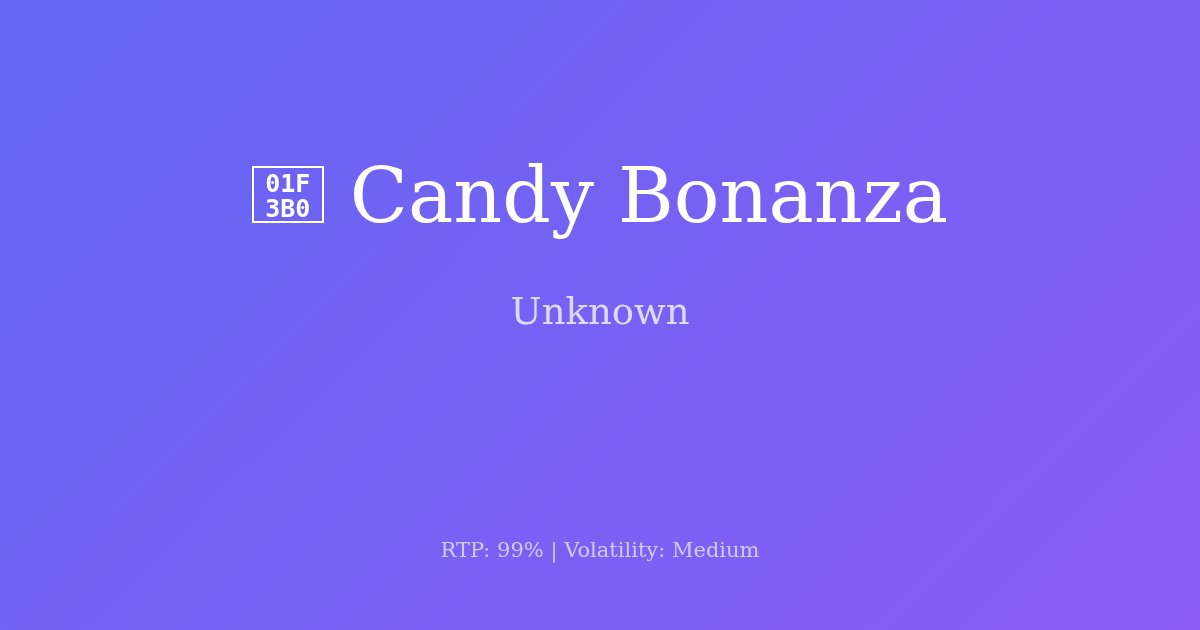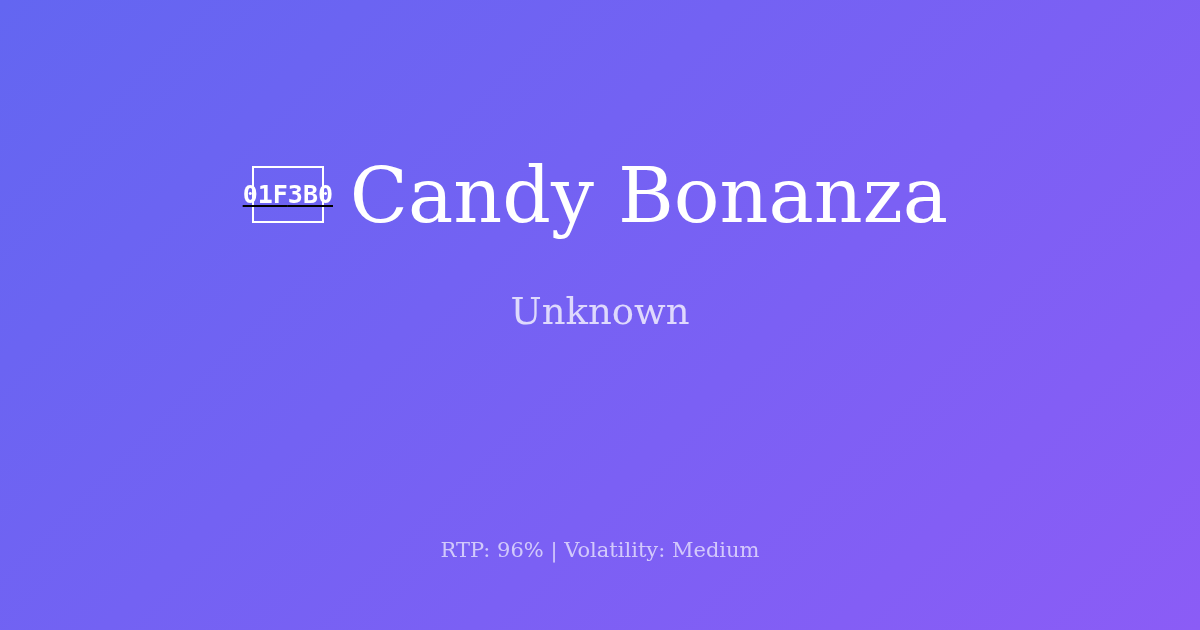--- a/index.html
+++ b/index.html
@@ -52,26 +52,26 @@
   }
 
   
   .tofu-glyph {
     flex: 0 0 auto;
     width: 72px;
     height: 57px;
     box-sizing: border-box;
     border: 2px solid #ffffff;
     display: flex;
+    flex-direction: column;
     align-items: center;
-    justify-content: center;
+    justify-content: flex-start;
     padding: 3px 2px;
     position: relative;
     top: -1px;
-    text-decoration: underline;
   }
 
   .tofu-row {
     font-family: "DejaVu Sans Mono", "Liberation Mono", monospace;
     font-size: 25px;
     line-height: 25px;
     font-weight: 700;
     color: #ffffff;
     letter-spacing: 0px;
     white-space: nowrap;
@@ -138,16 +138,16 @@
 
       <h1 class="card-title">Candy Bonanza</h1>
 
     </div>
 
     <p class="card-subtitle">Unknown</p>
 
   </div>
 
   <div class="card-footer">
-    <p class="card-meta">RTP: 96% | Volatility: Medium</p>
+    <p class="card-meta">RTP: 99% | Volatility: Medium</p>
   </div>
 
 </div>
 
 </body></html>

